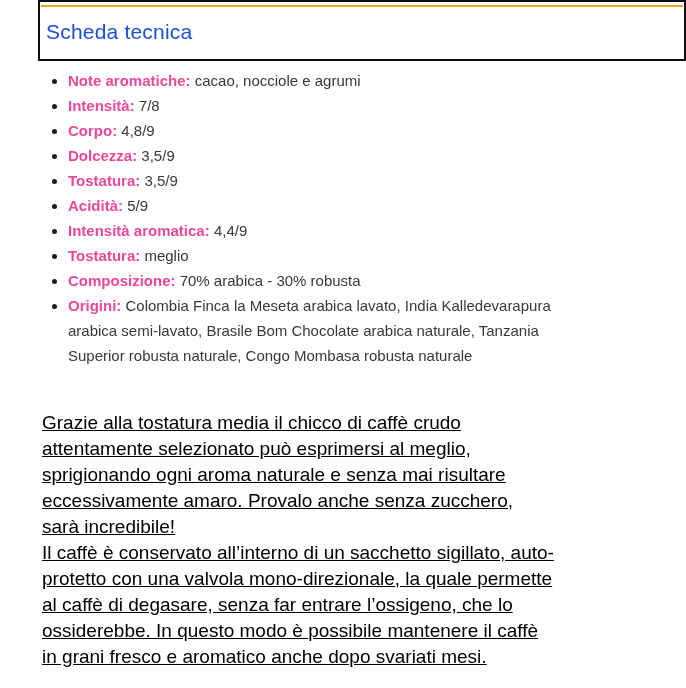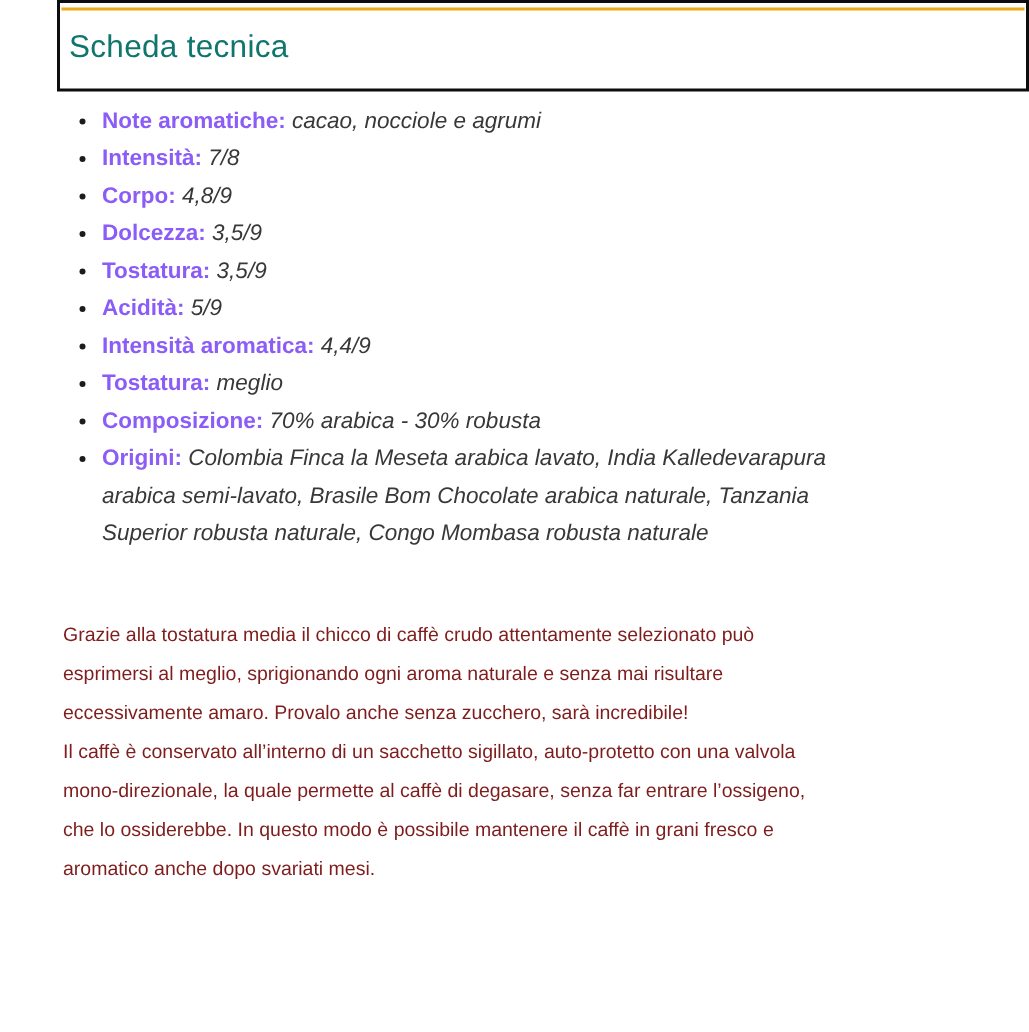--- a/index.html
+++ b/index.html
@@ -22,21 +22,21 @@
     background: #ffffff;
   }
   .accent-line {
     height: 2px;
     margin: 3px 1px 0 1px;
   }
   .header-title {
     font-size: 21px;
     line-height: 24px;
     font-weight: 400;
-    color: #0f766e;
+    color: #1d4ed8;
     letter-spacing: 0.2px;
     padding: 13px 0 0 6px;
     white-space: nowrap;
   }
 
   
   .content {
     margin-left: 42px;
     width: 520px;
   }
@@ -45,29 +45,30 @@
     list-style: disc;
     margin-top: 7px;
     padding-left: 26px;
   }
   ul.spec-list li {
     font-size: 15px;
     line-height: 25px;
     color: #383838;
   }
   ul.spec-list li::marker { color: #1c1c1c; }
-  .spec-label { font-weight: 700; color: #8b5cf6; }
-  .spec-value { font-weight: 400; font-style: italic; }
+  .spec-label { font-weight: 700; color: #ec4899; }
+  .spec-value { font-weight: 400; }
 
   .paragraphs { margin-top: 42px; }
   .paragraphs p {
-    font-size: 13px;
+    font-size: 19px;
     line-height: 26px;
-    color: #7f1d1d;
+    color: #000000;
     width: 512px;
+    text-decoration: underline;
   }
   .paragraphs p + p { }
 </style>
 </head>
 <body>
 
 <div class="page">
 
   <div class="header-box" style="border-color: rgb(13, 13, 13);">
     <div class="accent-line" style="background: rgb(239, 168, 23);"></div>

